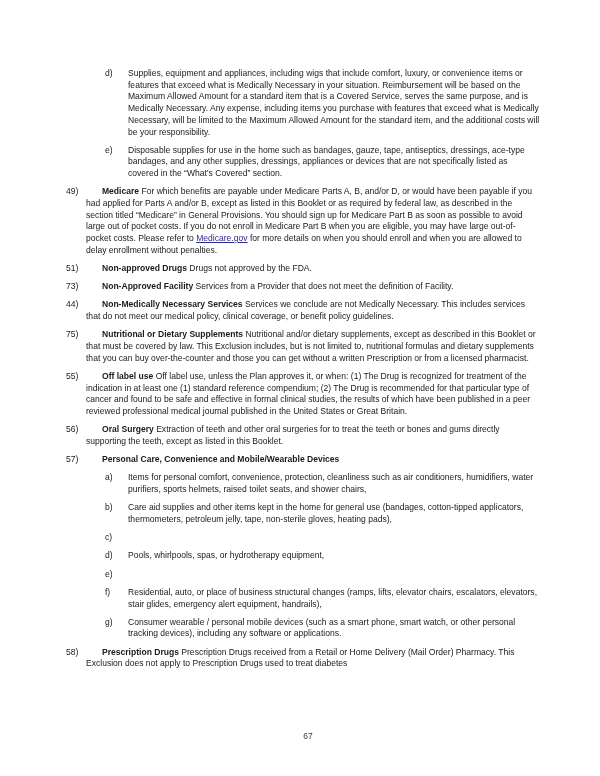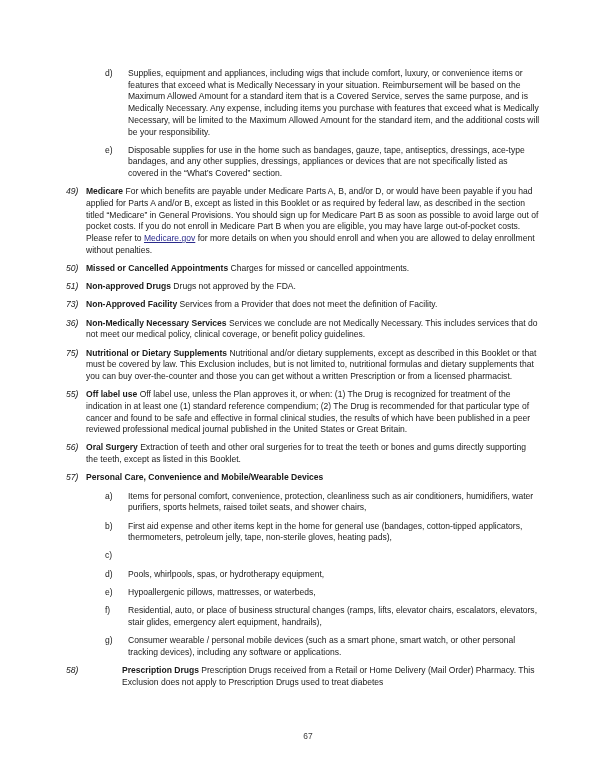--- a/index.html
+++ b/index.html
@@ -30,41 +30,41 @@
     width: 474px;
   }
   
   .row {
     display: flex;
     align-items: flex-start;
     font-size: 8.55px;
     line-height: 11.7px;
     margin-bottom: 6.5px;
   }
-  .row:last-child { margin-bottom: 0; gap: 36px; }
+  .row:last-child { margin-bottom: 0; }
 
   .marker {
     flex: 0 0 auto;
     text-align: left;
     white-space: nowrap;
   }
   .body {
     flex: 1 1 auto;
     text-align: left;
   }
 
   
   .lvl-num { padding-left: 0px; }
-  .lvl-num > .marker { width: 20px; font-style: italic; }
+  .lvl-num > .marker { width: 20px; }
 
   
   .lvl-alpha { padding-left: 39px; }
   .lvl-alpha > .marker { width: 23px; }
 
-  b, .b { font-weight: bold; }
+  b, .b { font-weight: bold; margin-left: 16px; }
 
   a.doclink {
     color: #2a2a8c;
     text-decoration: underline;
     text-align: center;
   }
 
   .pagenum {
     position: absolute;
     left: 8px;
@@ -86,33 +86,29 @@
       </div>
       <div class="row lvl-alpha">
         <span class="marker">e)</span>
         <span class="body"><span>Disposable supplies for use in the home such as bandages, gauze, tape, antiseptics, dressings, ace-type bandages, and any other supplies, dressings, appliances or devices that are not specifically listed as covered in the “What’s Covered” section.</span></span>
       </div>
       <div class="row lvl-num">
         <span class="marker">49)</span>
         <span class="body"><b>Medicare</b><span> For which benefits are payable under Medicare Parts A, B, and/or D, or would have been payable if you had applied for Parts A and/or B, except as listed in this Booklet or as required by federal law, as described in the section titled “Medicare” in General Provisions.  You should sign up for Medicare Part B as soon as possible to avoid large out of pocket costs.  If you do not enroll in Medicare Part B when you are eligible, you may have large out-of-pocket costs.  Please refer to </span><a class="doclink" href="#">Medicare.gov</a><span> for more details on when you should enroll and when you are allowed to delay enrollment without penalties.</span></span>
       </div>
       <div class="row lvl-num">
-        <span class="marker">50)</span>
-        <span class="body"><b>Missed or Cancelled Appointments</b><span> Charges for missed or cancelled appointments.</span></span>
-      </div>
-      <div class="row lvl-num">
         <span class="marker">51)</span>
         <span class="body"><b>Non-approved Drugs</b><span> Drugs not approved by the FDA.</span></span>
       </div>
       <div class="row lvl-num">
         <span class="marker">73)</span>
         <span class="body"><b>Non-Approved Facility</b><span> Services from a Provider that does not meet the definition of Facility.</span></span>
       </div>
       <div class="row lvl-num">
-        <span class="marker">36)</span>
+        <span class="marker">44)</span>
         <span class="body"><b>Non-Medically Necessary Services</b><span> Services we conclude are not Medically Necessary.  This includes services that do not meet our medical policy, clinical coverage, or benefit policy guidelines.</span></span>
       </div>
       <div class="row lvl-num">
         <span class="marker">75)</span>
         <span class="body"><b>Nutritional or Dietary Supplements</b><span> Nutritional and/or dietary supplements, except as described in this Booklet or that must be covered by law. This Exclusion includes, but is not limited to, nutritional formulas and dietary supplements that you can buy over-the-counter and those you can get without a written Prescription or from a licensed pharmacist.</span></span>
       </div>
       <div class="row lvl-num">
         <span class="marker">55)</span>
         <span class="body"><b>Off label use</b><span> Off label use, unless the Plan approves it, or when: (1) The Drug is recognized for treatment of the indication in at least one (1) standard reference compendium; (2) The Drug is recommended for that particular type of cancer and found to be safe and effective in formal clinical studies, the results of which have been published in a peer reviewed professional medical journal published in the United States or Great Britain.</span></span>
       </div>
@@ -123,32 +119,31 @@
       <div class="row lvl-num">
         <span class="marker">57)</span>
         <span class="body"><b>Personal Care, Convenience and Mobile/Wearable Devices</b><span></span></span>
       </div>
       <div class="row lvl-alpha">
         <span class="marker">a)</span>
         <span class="body"><span>Items for personal comfort, convenience, protection, cleanliness such as air conditioners, humidifiers, water purifiers, sports helmets, raised toilet seats, and shower chairs,</span></span>
       </div>
       <div class="row lvl-alpha">
         <span class="marker">b)</span>
-        <span class="body"><span>First aid expense and other items kept in the home for general use (bandages, cotton-tipped applicators, thermometers, petroleum jelly, tape, non-sterile gloves, heating pads),</span></span>
+        <span class="body"><span>Care aid supplies and other items kept in the home for general use (bandages, cotton-tipped applicators, thermometers, petroleum jelly, tape, non-sterile gloves, heating pads),</span></span>
       </div>
       <div class="row lvl-alpha">
         <span class="marker">c)</span>
       </div>
       <div class="row lvl-alpha">
         <span class="marker">d)</span>
         <span class="body"><span>Pools, whirlpools, spas, or hydrotherapy equipment,</span></span>
       </div>
       <div class="row lvl-alpha">
         <span class="marker">e)</span>
-        <span class="body"><span>Hypoallergenic pillows, mattresses, or waterbeds,</span></span>
       </div>
       <div class="row lvl-alpha">
         <span class="marker">f)</span>
         <span class="body"><span>Residential, auto, or place of business structural changes (ramps, lifts, elevator chairs, escalators, elevators, stair glides, emergency alert equipment, handrails),</span></span>
       </div>
       <div class="row lvl-alpha">
         <span class="marker">g)</span>
         <span class="body"><span>Consumer wearable / personal mobile devices (such as a smart phone, smart watch, or other personal tracking devices), including any software or applications.</span></span>
       </div>
       <div class="row lvl-num">

